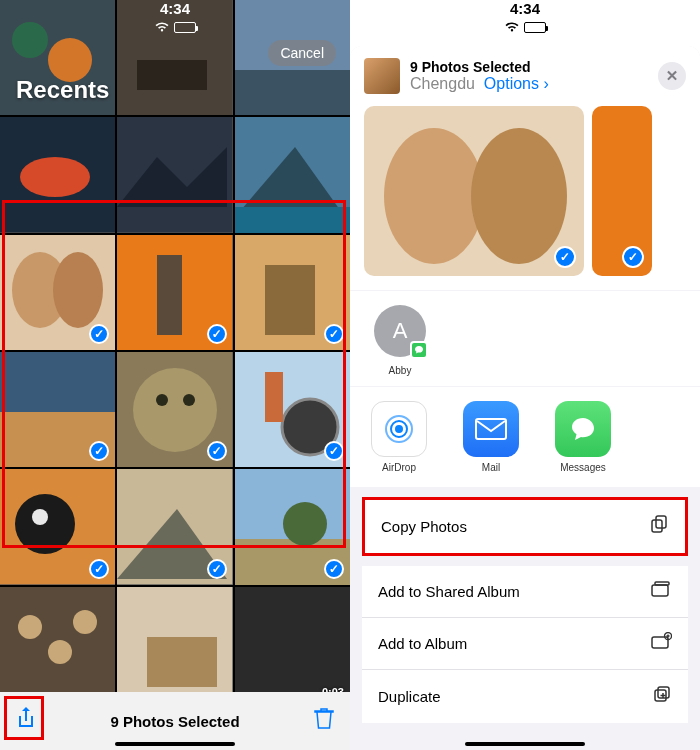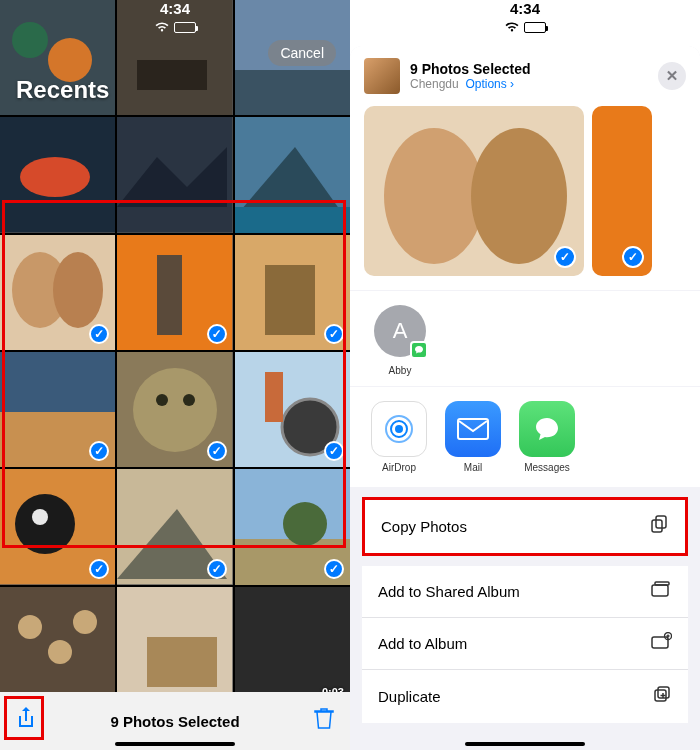--- a/index.html
+++ b/index.html
@@ -30,32 +30,32 @@
   
   .right-phone { background: #fff; }
   .right-phone .status-bar { color: #000; }
   .right-phone .battery { border-color: #000; }
   .right-phone .battery::after { background: #000; }
   .right-phone .battery-fill { background: #000; }
   .sheet { position: absolute; top: 46px; left: 0; right: 0; bottom: 0; background: #f2f2f7; border-radius: 12px 12px 0 0; overflow: hidden; }
   .sheet-header { display: flex; align-items: center; padding: 12px 14px; background: #fff; }
   .sheet-thumb { width: 36px; height: 36px; border-radius: 4px; background: linear-gradient(135deg,#d9a06b,#8b5a2b); margin-right: 10px; }
   .sheet-title { font-size: 14px; font-weight: 600; }
-  .sheet-sub { font-size: 12px; color: #888; }
+  .sheet-sub { font-size: 16px; color: #888; }
   .sheet-sub .link { color: #007aff; }
   .close-x { margin-left: auto; width: 28px; height: 28px; background: #e9e9ee; border-radius: 50%; display: flex; align-items: center; justify-content: center; color: #7c7c82; font-size: 15px; font-weight: bold; }
   .preview-strip { display: flex; gap: 8px; padding: 0 14px 14px; background: #fff; overflow: hidden; }
   .preview { width: 220px; height: 170px; border-radius: 10px; position: relative; flex-shrink: 0; overflow: hidden; }
   .preview .check { bottom: 8px; right: 8px; width: 22px; height: 22px; }
   .contacts-row { padding: 14px 20px 10px; background: #fff; margin-top: 1px; }
   .contact { display: flex; flex-direction: column; align-items: center; width: 60px; }
   .avatar { width: 52px; height: 52px; border-radius: 50%; background: #a6a8ae; display: flex; align-items: center; justify-content: center; color: #fff; font-size: 22px; position: relative; }
   .msg-badge { position: absolute; bottom: -2px; right: -2px; width: 18px; height: 18px; background: #34c759; border-radius: 4px; border: 2px solid #fff; display: flex; align-items: center; justify-content: center; color: #fff; font-size: 10px; }
   .contact-name { font-size: 10px; margin-top: 8px; color: #333; }
-  .apps-row { display: flex; gap: 16px; padding: 14px 20px; background: #fff; margin-top: 1px; }
+  .apps-row { display: flex; gap: 34px; padding: 14px 20px; background: #fff; margin-top: 1px; }
   .app { display: flex; flex-direction: column; align-items: center; width: 58px; }
   .app-icon { width: 56px; height: 56px; border-radius: 13px; display: flex; align-items: center; justify-content: center; }
   .app-name { font-size: 10px; margin-top: 5px; color: #333; }
   .action-list { margin: 10px 12px 0; background: #fff; border-radius: 0; }
   .action-row { display: flex; justify-content: space-between; align-items: center; padding: 14px 16px; font-size: 15px; border-bottom: 0.5px solid #e2e2e6; }
   .action-row:last-child { border-bottom: none; }
   .action-icon { font-size: 18px; color: #333; }
   .red-box-copy { border: 3px solid #e80000; }
 </style>
 </head>

